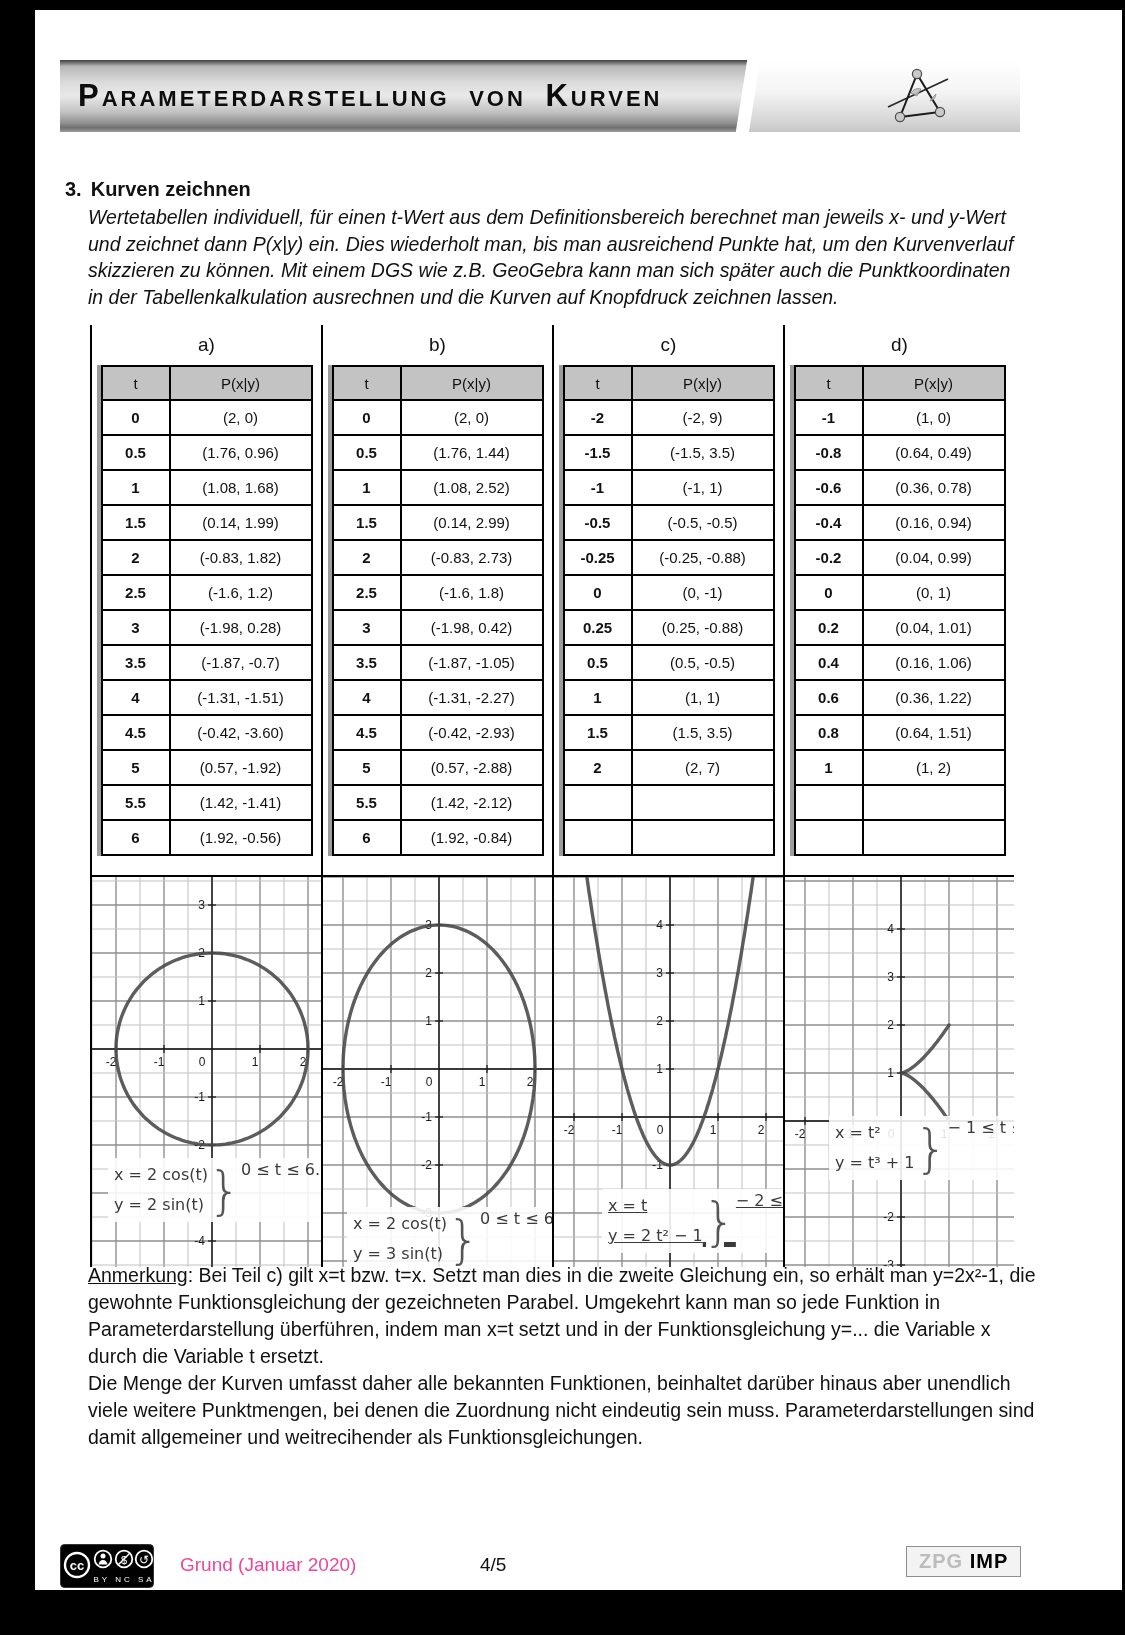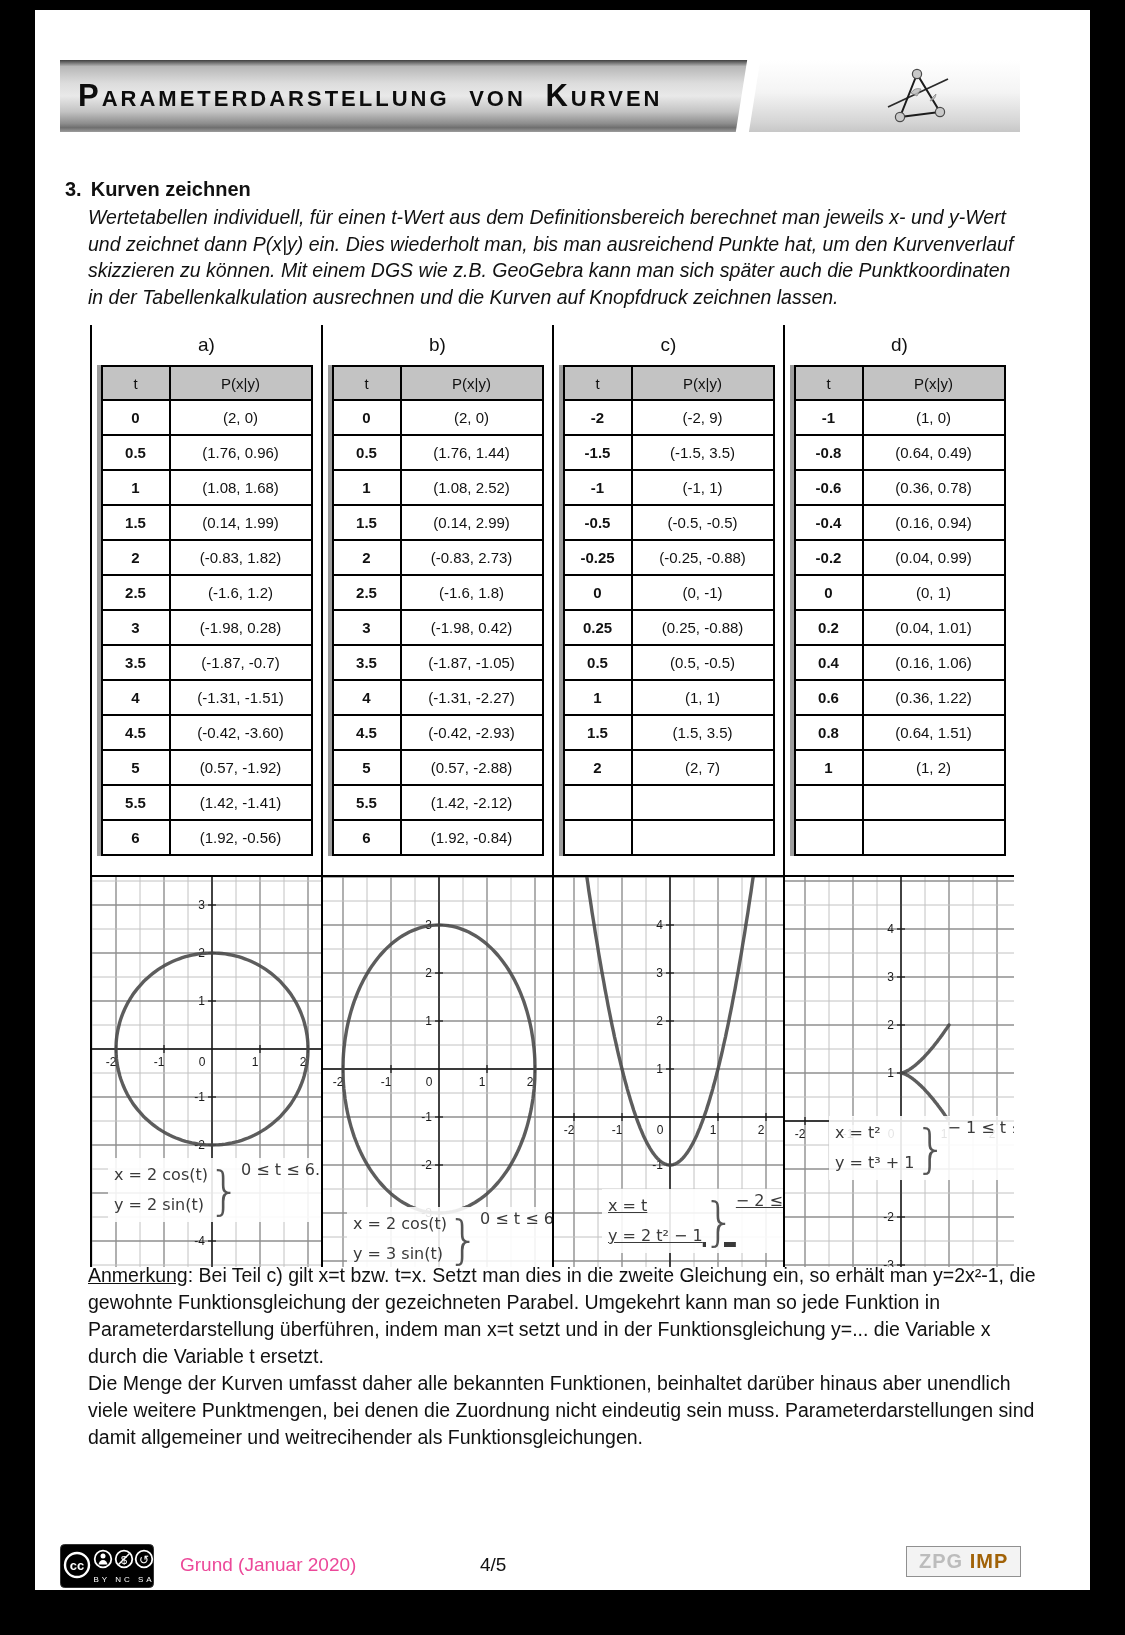--- a/index.html
+++ b/index.html
@@ -1,17 +1,17 @@
 <!DOCTYPE html>
 <html><head>
 <meta charset="utf-8">
 <style>
   html,body{margin:0;padding:0;background:#000;}
   body{width:1125px;height:1635px;position:relative;font-family:"Liberation Sans",sans-serif;color:#111;}
-  .page{position:absolute;left:35px;top:10px;width:1055px;height:1580px;background:#fff;overflow:hidden;}
+  .page{position:absolute;left:35px;top:10px;width:1055px;height:1580px;background:#fff;overflow:hidden;padding-left:32px;}
 
   
   .band{position:absolute;left:25px;top:50px;width:960px;height:72px;overflow:hidden;
         background:linear-gradient(180deg,#3f3f3f 0%,#b7b7b7 9%,#dcdcdc 32%,#e9e9e9 50%,#c2c2c2 72%,#8e8e8e 88%,#6f6f6f 94%,#9c9c9c 100%);}
   .band-right{position:absolute;top:0;right:0;width:272px;height:100%;
         background:linear-gradient(180deg,#ffffff 0%,#f4f4f4 45%,#d6d6d6 85%,#c7c7c7 100%);}
   .band-slash{position:absolute;top:-8px;right:266px;width:13px;height:95px;background:#fff;transform:rotate(9deg);border-radius:7px;}
   .band-title{position:absolute;left:18px;top:50%;transform:translateY(-50%);
         font-variant:small-caps;font-weight:bold;font-size:31px;letter-spacing:3px;word-spacing:8px;color:#0d0d0d;white-space:nowrap;}
   .band-logo{position:absolute;right:70px;top:7px;}
@@ -49,21 +49,21 @@
   .note .nlabel{text-decoration:underline;}
 
   
   .footer{position:absolute;left:25px;top:1533px;width:1005px;height:46px;}
   .cc-badge{position:absolute;left:0;top:1px;}
   .credit{position:absolute;left:120px;top:11px;font-size:19px;color:#ec4899;}
   .pagenum{position:absolute;left:420px;top:11px;font-size:19px;}
   .brand{position:absolute;left:846px;top:3px;border:1.5px solid #909090;background:#f3f3f3;
          padding:3px 12px;font-size:20px;font-weight:bold;letter-spacing:1px;}
   .brand .zpg{color:#bcbcbc;}
-  .brand .imp{color:#a16207;}
+  .brand .imp{color:#000000;}
 </style>
 </head>
 <body>
 
 <div class="page">
 
   <div class="band">
     <div class="band-right"></div>
     <div class="band-slash"></div>
     <div class="band-title">Parameterdarstellung von Kurven</div>

